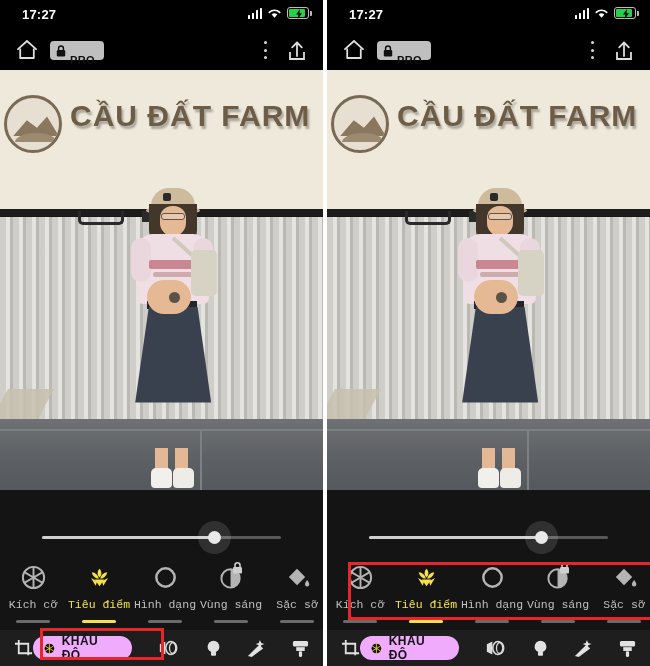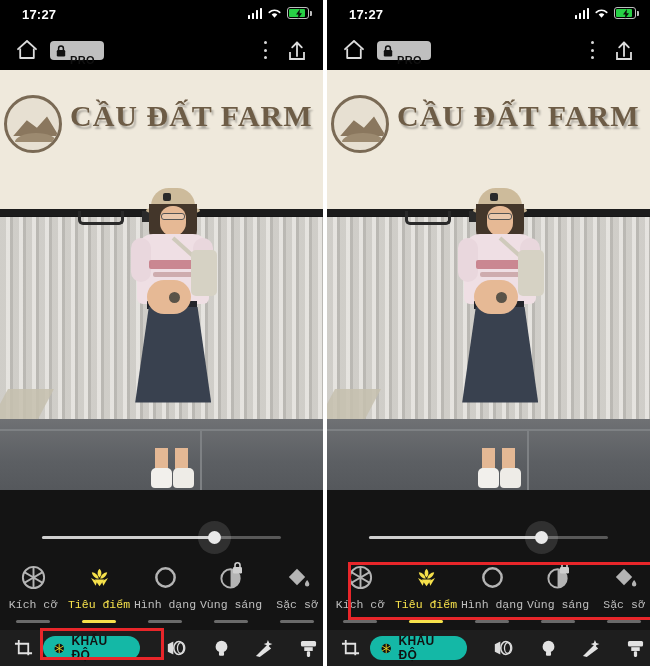--- a/index.html
+++ b/index.html
@@ -58,21 +58,21 @@
   .ph-clamp { position:absolute; left:24%; top:33.5%; width:46px; height:14px; border:3px solid #2a2a2a; border-top:none; border-radius:0 0 5px 5px; background:transparent;}
   .ph-clamp2{ position:absolute; left:44%; top:33.5%; width:10px; height:11px; background:#2a2a2a;}
 
   .ph-logo { position:absolute; left:4px; top:6%; width:58px; height:58px; border-radius:50%;
              border:3px solid #7a6a55; background:#e7e0d2; overflow:hidden;}
   .ph-logo::before{ content:""; position:absolute; left:6px; top:16px; width:46px; height:22px;
                     background:#8a775e; clip-path:polygon(0 100%,30% 28%,52% 62%,74% 10%,100% 100%); }
   .ph-logo::after{ content:""; position:absolute; left:8px; bottom:8px; width:42px; height:9px;
                    background:#9c8a70; border-radius:50%/100% 100% 0 0; }
   .ph-sign { position:absolute; left:70px; top:7%; font-size:30px; font-weight:800; color:#6d5c46;
-             letter-spacing:1px; white-space:nowrap; font-family:Liberation Serif, serif;
+             letter-spacing:1px; white-space:nowrap; font-family:Liberation Sans, sans-serif;
              text-shadow:2px 3px 2px rgba(0,0,0,.28); }
 
   .person { position:absolute; left:40%; top:28%; width:86px; height:72%; }
   .p-hat { position:absolute; left:22px; top:0; width:44px; height:26px; background:#cdbb9b; border-radius:22px 22px 10px 10px; }
   .p-hat::after{ content:""; position:absolute; left:-5px; top:18px; width:54px; height:9px; background:#c3b090; border-radius:50%; }
   .p-hatlogo{ position:absolute; left:34px; top:5px; width:8px; height:8px; background:#2a2a2a; border-radius:2px; }
   .p-hair { position:absolute; left:20px; top:16px; width:48px; height:44px; background:#43362a; border-radius:0 0 18px 18px; }
   .p-face { position:absolute; left:31px; top:18px; width:26px; height:30px; background:#e6b995; border-radius:12px 12px 13px 13px; }
   .p-glass{ position:absolute; left:32px; top:25px; width:24px; height:7px; border:1.4px solid #555; border-radius:3px; background:rgba(255,255,255,.22); }
   .p-shirt{ position:absolute; left:8px; top:46px; width:72px; height:70px; background:#efdfe4; border-radius:16px 16px 6px 6px; }
@@ -106,22 +106,22 @@
   .tool .ticon { height:30px; display:flex; align-items:center; justify-content:center; position:relative; }
   .tool .tlabel { font-size:11.5px; color:#bfbfbf; white-space:nowrap;font-family:Liberation Mono, monospace; }
   .tool.active .tlabel { color:#f6e14b; }
   .tool .tbar { width:34px; height:2.5px; background:#6a6a6a; border-radius:2px; margin-top:3px; }
   .tool.active .tbar { background:#f6e14b; }
   .lockbadge { position:absolute; right:2px; top:-2px; }
 
   .bottombar { position:absolute; left:0; right:0; bottom:0; height:36px; background:#1e1e1e;
                display:flex; align-items:center; padding:0 14px; gap:0; }
   .bb-item { display:flex; align-items:center; justify-content:center; }
-  .pill { height:24px; background:#14b8a6; border-radius:13px; display:flex; align-items:center;
-          gap:7px; padding:0 28px 0 11px; margin-left:10px; }
+  .pill { height:24px; background:#f0abfc; border-radius:13px; display:flex; align-items:center;
+          gap:7px; padding:0 28px 0 11px; }
   .pill span { color:#111; font-size:12px; font-weight:700; letter-spacing:.4px; }
 
   .redbox { position:absolute; border:3px solid #e8262a; pointer-events:none; }
 </style>
 </head>
 <body>
 
 <div class="stage">
 
   <div class="panel left">

